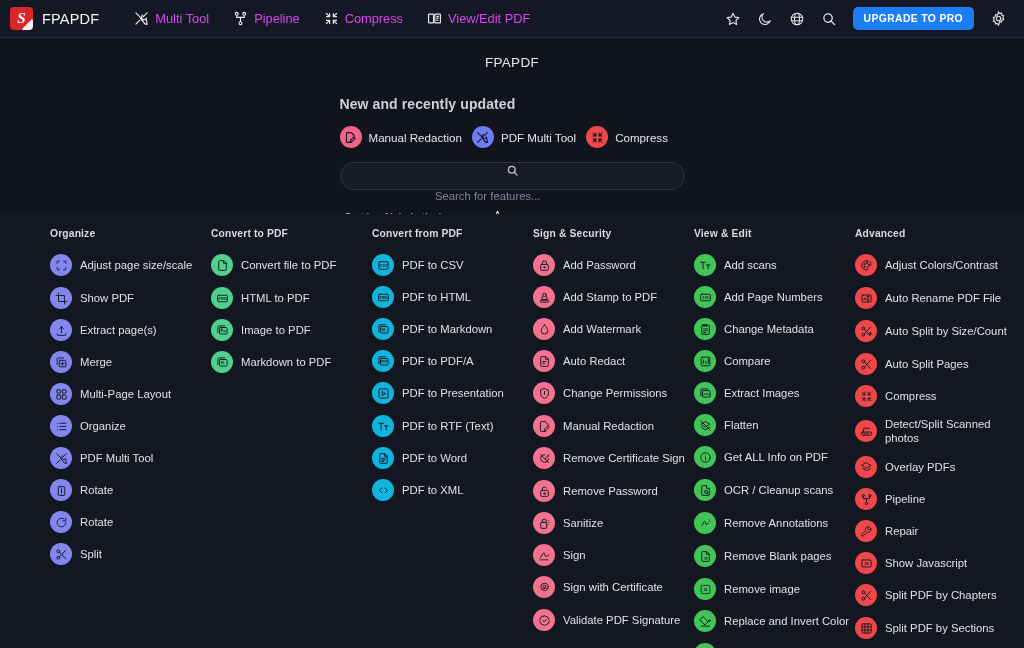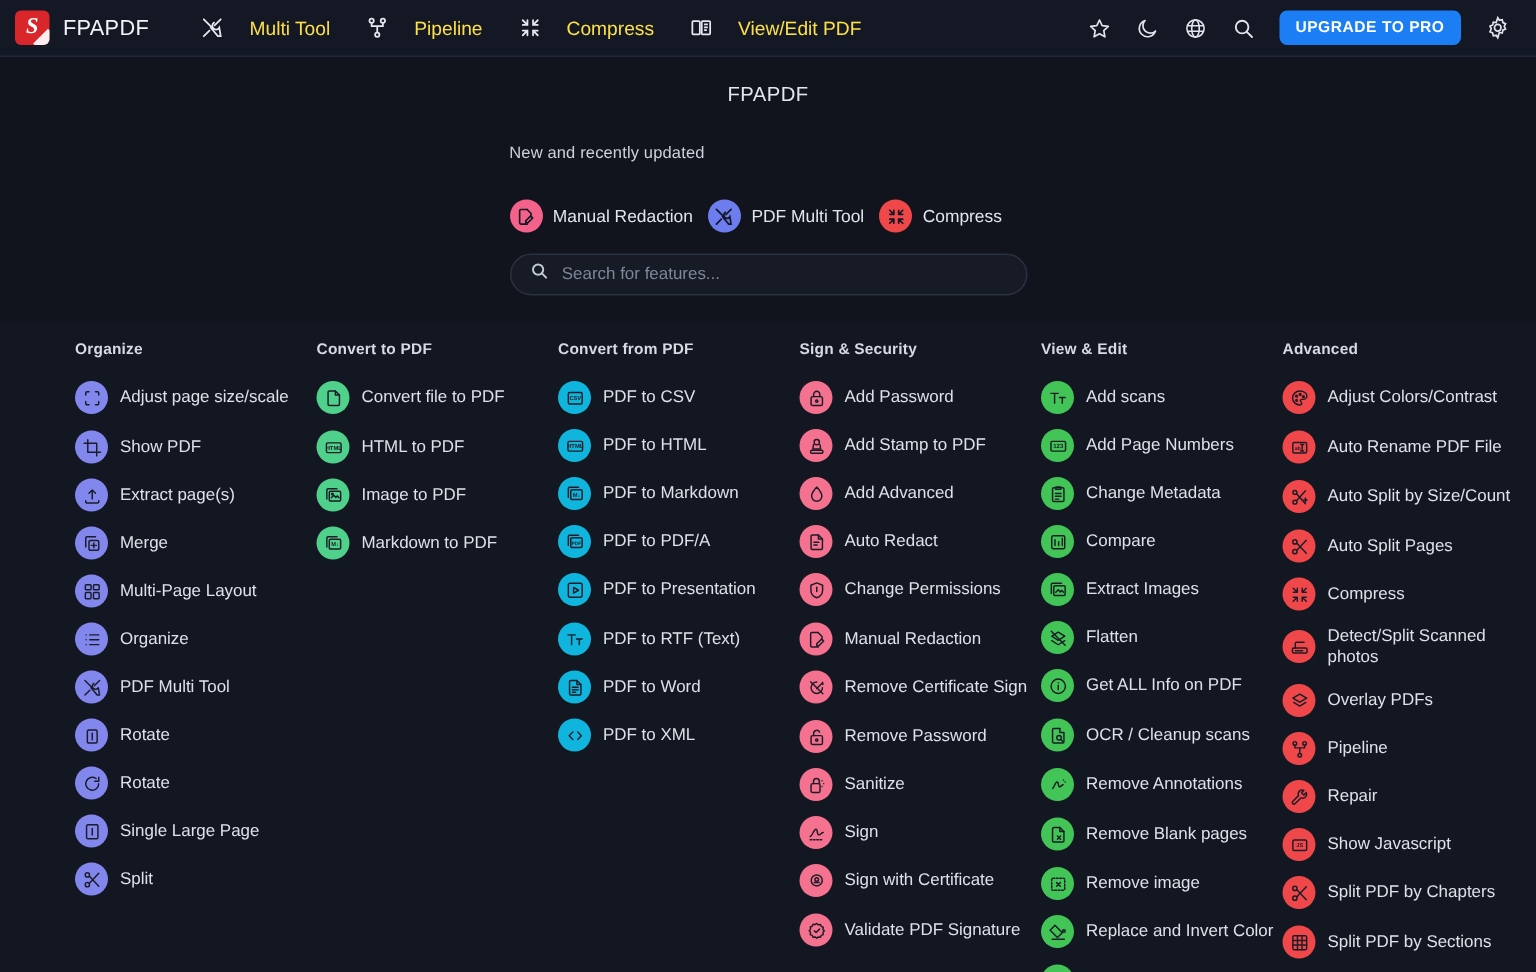--- a/index.html
+++ b/index.html
@@ -32,23 +32,23 @@
   }
   .logo-mark::after {
     content: ""; position: absolute; right: -6px; bottom: -6px;
     width: 14px; height: 14px; background: #fff; transform: rotate(45deg);
     opacity: .92;
   }
   .logo-mark span { position: relative; z-index: 2; font-style: italic; }
   #brand-name { font-size: 14.5px; color: #f1f3f7; letter-spacing: .2px; }
 
   .nav-item {
-    display: flex; align-items: center; gap: 17px;
+    display: flex; align-items: center; gap: 6px;
     padding: 4px 9px; margin-right: 6px;
-    font-size: 12.8px; color: #fde047; border-radius: 5px; cursor: pointer;
+    font-size: 12.8px; color: #d946ef; border-radius: 5px; cursor: pointer;
   }
   .nav-item svg { display: block; }
 
   #header-right {
     margin-left: auto; display: flex; align-items: center; gap: 4px;
   }
   .hicon {
     width: 28px; height: 28px; border-radius: 6px; cursor: pointer;
     display: flex; align-items: center; justify-content: center;
   }
@@ -58,38 +58,38 @@
     border: none; cursor: pointer; margin: 0 6px; font-family: inherit;
   }
 
   
   #page-title {
     text-align: center; font-size: 13.5px; color: #e3e6ec;
     margin-top: 17px; letter-spacing: .3px;
   }
   #center-col { width: 345px; margin: 0 auto; padding-top: 26px; }
   #recent-label {
-    font-size: 11px; font-weight: normal; color: #ccd2dd;
-    margin-bottom: 25px; letter-spacing: .1px;
+    font-size: 14px; font-weight: bold; color: #ccd2dd;
+    margin-bottom: 14px; letter-spacing: .1px;
   }
   #recent-row { display: flex; align-items: center; gap: 10px; }
   .recent-item {
     display: flex; align-items: center; gap: 7px; cursor: pointer;
     font-size: 11.6px; color: #e1e5ec;
   }
   .chip {
     width: 22px; height: 22px; border-radius: 50%;
     display: flex; align-items: center; justify-content: center; flex: 0 0 auto;
   }
   .chip svg { display: block; }
 
   #search-wrap {
     margin-top: 14px; height: 28px; border-radius: 14px;
     background: #171b26; border: 1px solid #2b3143;
-    display: flex; align-items: center; padding: 0 12px; gap: 9px;
+    display: flex; align-items: center; padding: 0 12px; gap: 9px; flex-direction: column;
   }
   #search-input {
     background: transparent; border: none; outline: none; flex: 1;
     color: #e3e6ec; font-size: 11.3px; font-family: inherit;
   }
   #search-input::placeholder { color: #7f8698; }
 
   #sort-row {
     display: flex; align-items: center; gap: 10px;
     margin-top: 17px; margin-bottom: 0; text-decoration: underline;
@@ -356,29 +356,20 @@
             <svg width="13" height="13" viewBox="0 0 24 24" fill="none" stroke="#1a1d27" stroke-width="1.8" stroke-linecap="round" stroke-linejoin="round">
               <path d="M20 12a8 8 0 11-3.3-6.5"></path>
               <path d="M20 4v5h-5" stroke-dasharray="0"></path>
             </svg>
           </span>
           <span class="tool-label">Rotate</span>
         </div>
         <div class="tool">
           <span class="chip" style="background: rgb(130, 135, 237);">
             <svg width="13" height="13" viewBox="0 0 24 24" fill="none" stroke="#1a1d27" stroke-width="1.8" stroke-linecap="round" stroke-linejoin="round">
-              <rect x="5" y="3.5" width="14" height="17" rx="1.5"></rect>
-              <path d="M12 8v8"></path>
-            </svg>
-          </span>
-          <span class="tool-label">Single Large Page</span>
-        </div>
-        <div class="tool">
-          <span class="chip" style="background: rgb(130, 135, 237);">
-            <svg width="13" height="13" viewBox="0 0 24 24" fill="none" stroke="#1a1d27" stroke-width="1.8" stroke-linecap="round" stroke-linejoin="round">
               <circle cx="6" cy="18" r="2.6"></circle>
               <circle cx="6" cy="6" r="2.6"></circle>
               <path d="M20 4L8.5 16.2M20 20L8.5 7.8"></path>
             </svg>
           </span>
           <span class="tool-label">Split</span>
         </div>
       </div>
       <div class="col">
         <div class="col-title">Convert to PDF</div>
@@ -520,21 +511,21 @@
             </svg>
           </span>
           <span class="tool-label">Add Stamp to PDF</span>
         </div>
         <div class="tool">
           <span class="chip" style="background: rgb(244, 113, 143);">
             <svg width="13" height="13" viewBox="0 0 24 24" fill="none" stroke="#1a1d27" stroke-width="1.8" stroke-linecap="round" stroke-linejoin="round">
               <path d="M12 3.2s6.3 7 6.3 11A6.3 6.3 0 115.7 14.2c0-4 6.3-11 6.3-11z"></path>
             </svg>
           </span>
-          <span class="tool-label">Add Advanced</span>
+          <span class="tool-label">Add Watermark</span>
         </div>
         <div class="tool">
           <span class="chip" style="background: rgb(244, 113, 143);">
             <svg width="13" height="13" viewBox="0 0 24 24" fill="none" stroke="#1a1d27" stroke-width="1.8" stroke-linecap="round" stroke-linejoin="round">
               <path d="M14 3H6.5A1.5 1.5 0 005 4.5v15A1.5 1.5 0 006.5 21h11a1.5 1.5 0 001.5-1.5V8z"></path>
               <path d="M14 3v5h5"></path>
               <path d="M8.5 12h6M8.5 15.5h4"></path>
             </svg>
           </span>
           <span class="tool-label">Auto Redact</span>

